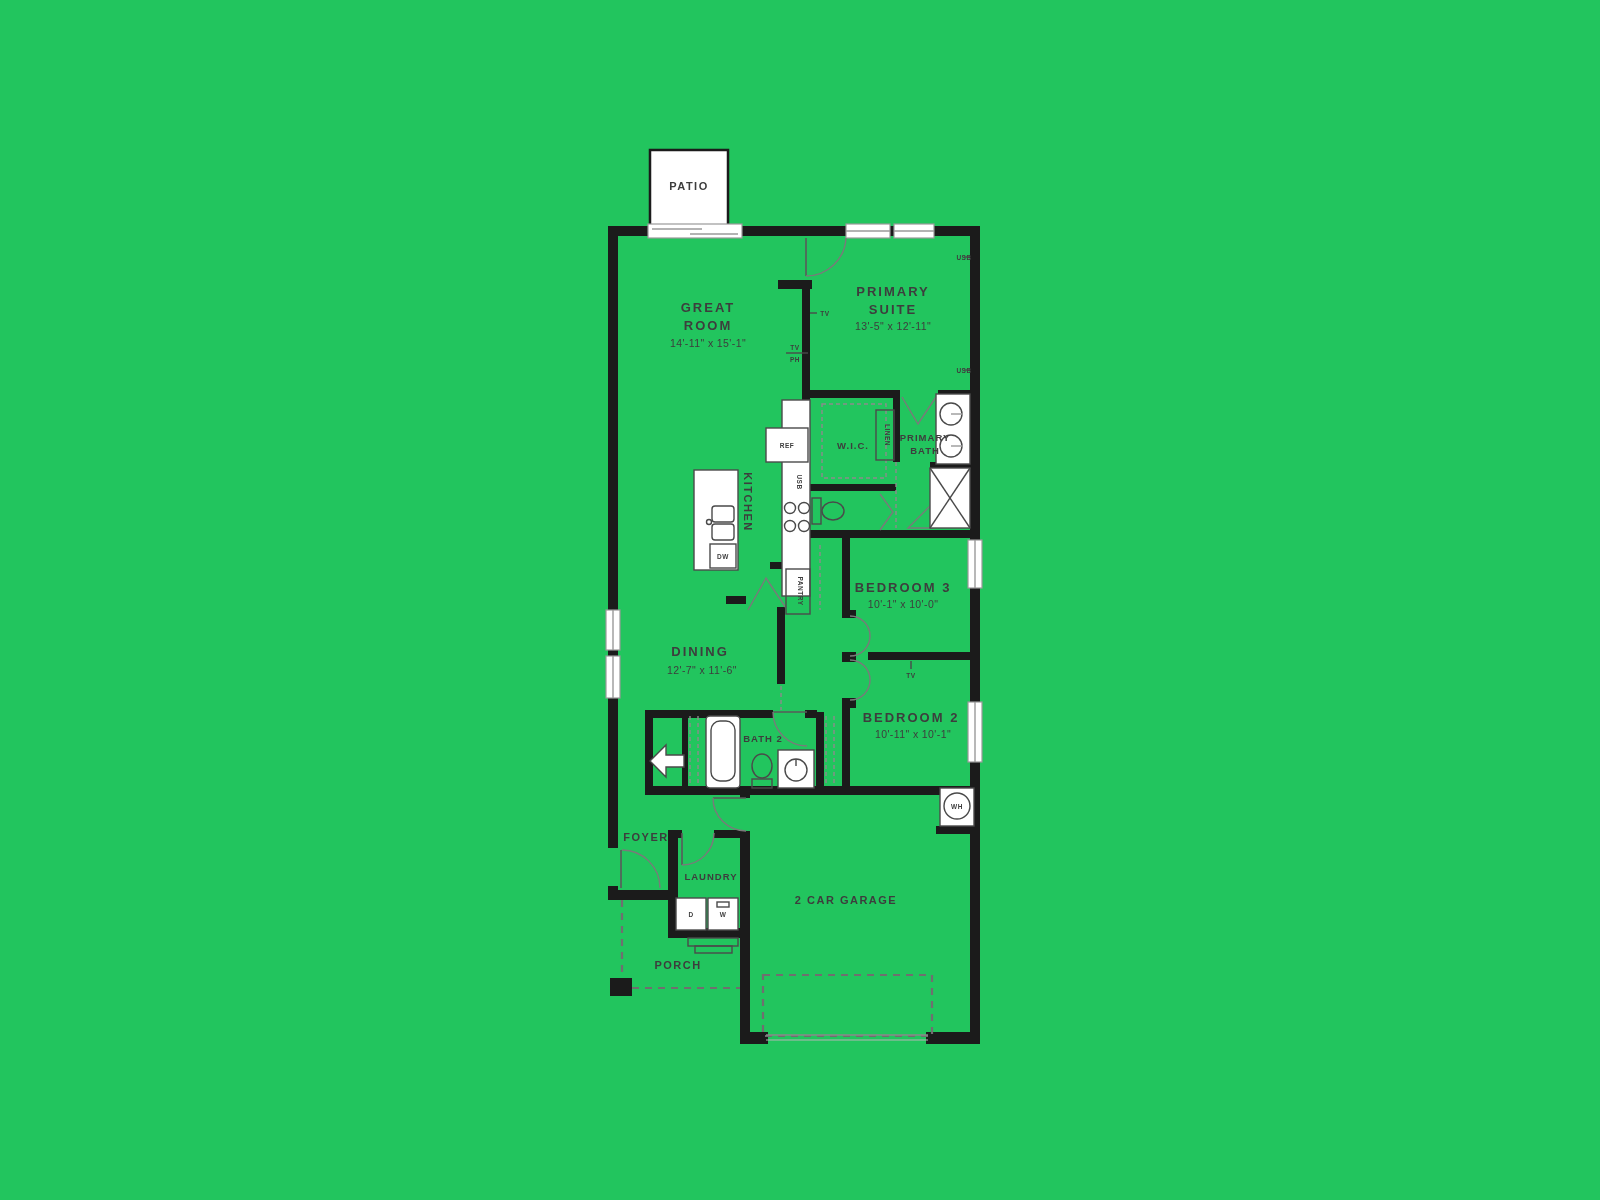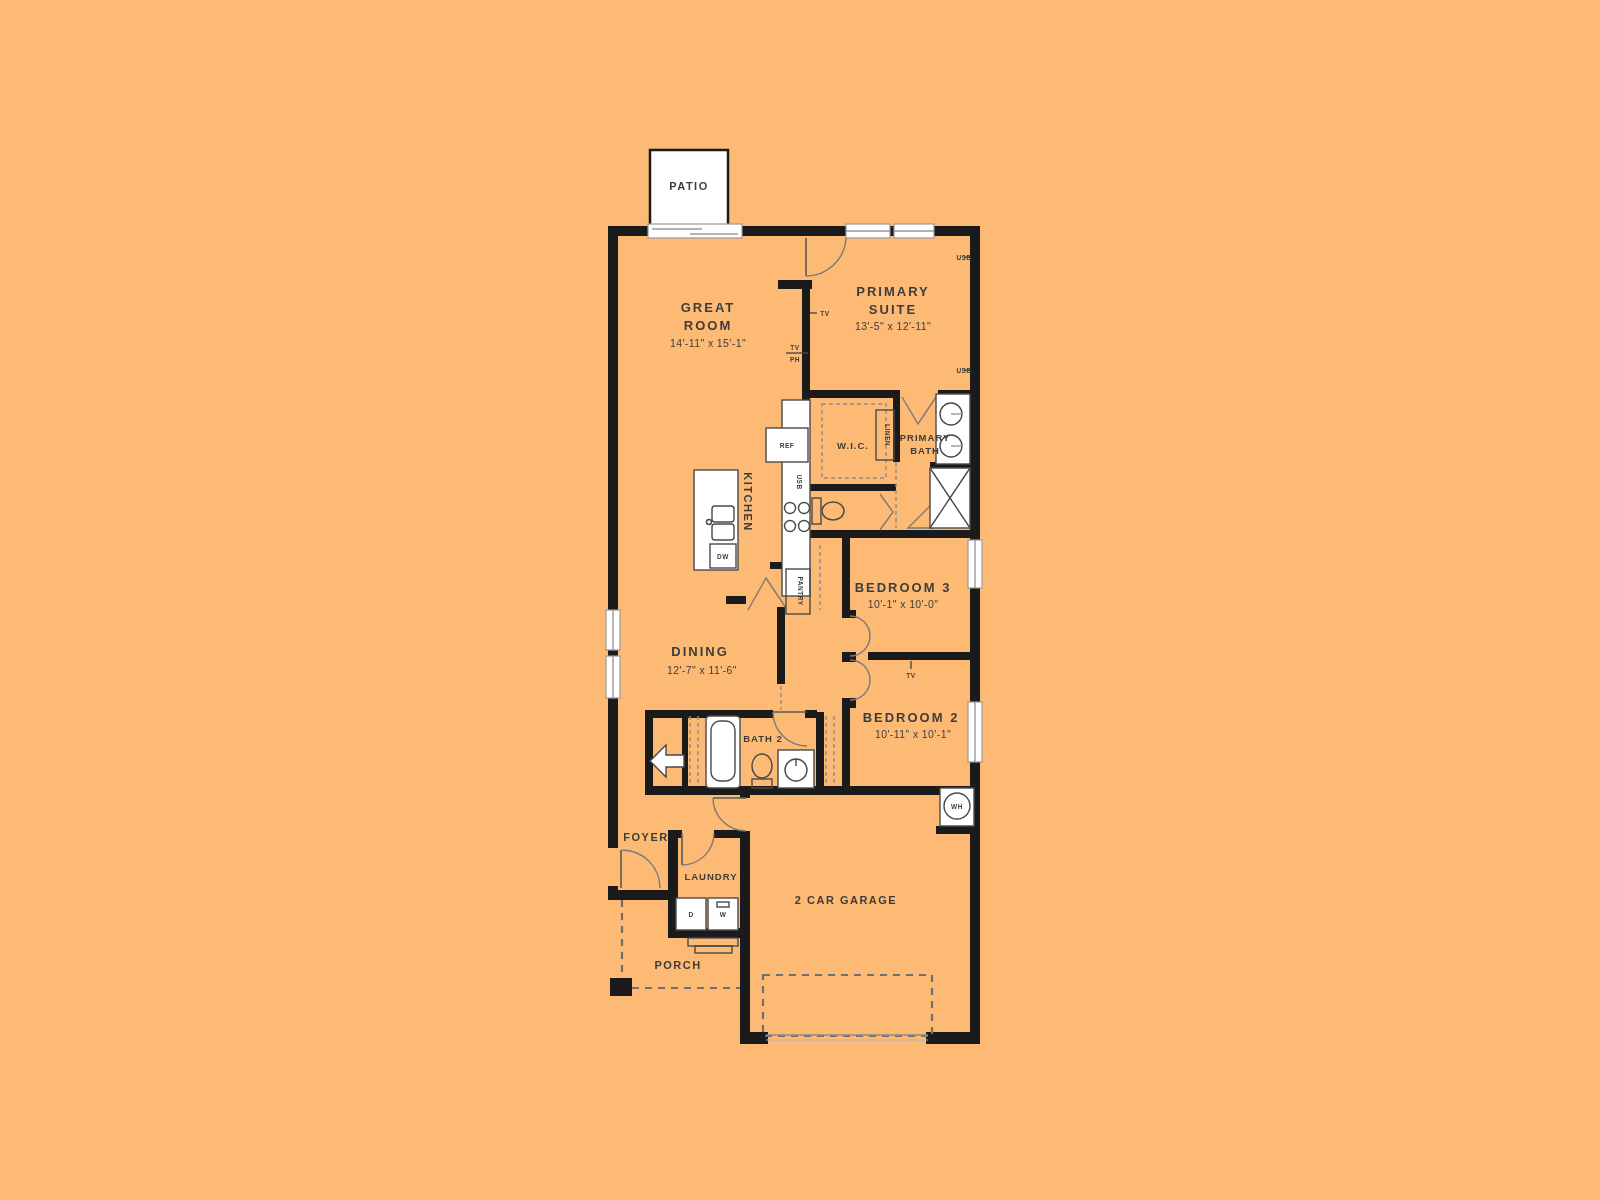--- a/index.html
+++ b/index.html
@@ -1,16 +1,16 @@
 <!DOCTYPE html>
 <html><head>
 <meta charset="utf-8">
 <style>
   html,body{margin:0;padding:0;background:#ffffff;}
-  .stage{position:relative;width:1600px;height:1200px;background:#fdba74;overflow:hidden;}
+  .stage{position:relative;width:1600px;height:1200px;background:#22c55e;overflow:hidden;}
   svg{position:absolute;left:0;top:0;}
   text{font-family:"Liberation Sans",sans-serif;fill:#3d3d3d;}
   .room{font-size:13px;font-weight:700;letter-spacing:2px;text-anchor:middle;}
   .dims{font-size:10.5px;font-weight:400;letter-spacing:.4px;text-anchor:middle;}
   .med{font-size:11px;font-weight:700;letter-spacing:1.5px;text-anchor:middle;}
   .sm{font-size:9.5px;font-weight:700;letter-spacing:1px;text-anchor:middle;}
   .tiny{font-size:6.5px;font-weight:700;letter-spacing:.5px;text-anchor:middle;}
   .wall{fill:#1b1b1b;}
   .thin{fill:none;stroke:#4a4a4a;stroke-width:1.4;}
   .fixture{fill:#ffffff;stroke:#4a4a4a;stroke-width:1.4;}

